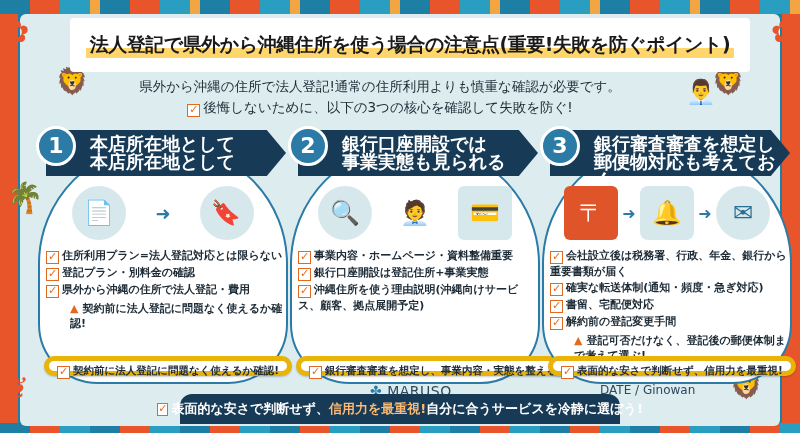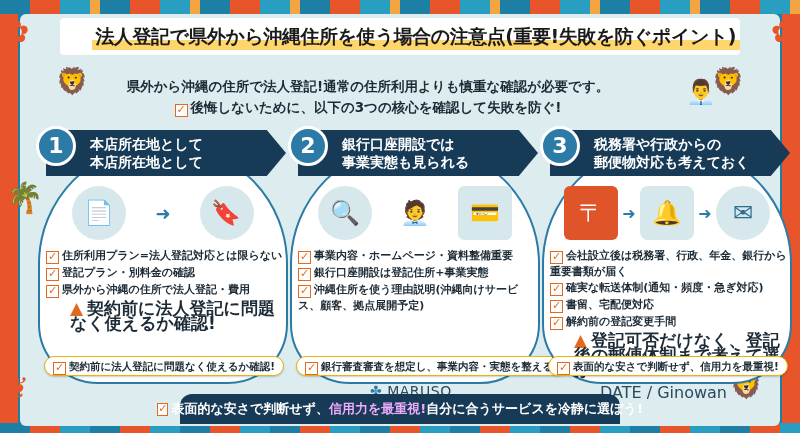--- a/index.html
+++ b/index.html
@@ -1,39 +1,39 @@
 <!DOCTYPE html>
 <html><head>
 <meta charset="utf-8">
 <style>
 *{box-sizing:border-box;margin:0;padding:0}
 body{width:800px;height:433px;overflow:hidden;font-family:"DejaVu Sans","Liberation Sans",sans-serif;background:#1c6f8f;position:relative}
 .frame{position:absolute;inset:0;background:linear-gradient(90deg,#e8552b 0 18px,#1c7fa3 18px 40px,#2aa2c6 40px 760px,#1c7fa3 760px 782px,#e8552b 782px)}
 .topband{position:absolute;left:0;right:0;top:0;height:14px;background:repeating-linear-gradient(90deg,#1c7fa3 0 30px,#e8552b 30px 60px,#2a9ec0 60px 90px,#f2a541 90px 100px)}
 .botband{position:absolute;left:0;right:0;bottom:0;height:10px;background:repeating-linear-gradient(90deg,#1c7fa3 0 30px,#e8552b 30px 60px,#2a9ec0 60px 90px)}
 .panel{position:absolute;left:20px;top:14px;width:760px;height:412px;background:#dcecef;border-radius:6px}
-.titlebar{position:absolute;left:60px;top:18px;width:680px;height:37px;background:#fff;display:flex;align-items:center;justify-content:flex-end;border-radius:4px}
+.titlebar{position:absolute;left:70px;top:18px;width:680px;height:54px;background:#fff;display:flex;align-items:center;justify-content:center;border-radius:4px}
 .titlebar h1{font-size:19px;font-weight:bold;color:#1a1a1a;background:linear-gradient(transparent 60%,#ffd66b 60%);padding:0 4px;letter-spacing:-0.5px}
-.lead{position:absolute;left:48px;top:76px;width:640px;text-align:center;font-weight:bold;color:#1d2b36;font-size:13.5px;line-height:21px}
+.lead{position:absolute;left:60px;top:76px;width:640px;text-align:center;font-weight:normal;color:#1d2b36;font-size:13.5px;line-height:21px}
 .chk{display:inline-block;width:13px;height:13px;border:1.5px solid #e26a1e;background:#fff;color:#e26a1e;font-size:11px;line-height:10px;text-align:center;margin-right:3px;vertical-align:-1px}
 .col{position:absolute;top:124px;width:250px;height:262px}
 .col .oval{position:absolute;left:0;top:20px;width:250px;height:240px;background:#fff;border-radius:120px 120px 60px 60px;border:2px solid #2c7ba6}
-.hdr{position:absolute;left:8px;top:6px;width:240px;height:46px;background:#173b57;clip-path:polygon(0 0,92% 0,100% 50%,92% 100%,0 100%);color:#fff;font-weight:bold;font-size:14px;line-height:18px;padding:5px 0 0 44px}
+.hdr{position:absolute;left:8px;top:6px;width:240px;height:46px;background:#173b57;clip-path:polygon(0 0,92% 0,100% 50%,92% 100%,0 100%);color:#fff;font-weight:bold;font-size:18px;line-height:18px;padding:5px 0 0 44px}
 .num{position:absolute;left:-2px;top:2px;width:40px;height:40px;border-radius:50%;background:#2c7ba6;border:3px solid #fff;color:#fff;font-size:22px;font-weight:bold;text-align:center;line-height:34px;z-index:2}
 .illus{position:absolute;left:20px;top:58px;width:210px;height:62px;display:flex;align-items:center;justify-content:space-around}
 .ic{width:54px;height:54px;border-radius:50%;background:#d7e8ec;display:flex;align-items:center;justify-content:center;font-size:24px;color:#2c6d92}
 .list{position:absolute;left:8px;top:124px;width:240px;font-size:11px;font-weight:bold;color:#1d2b36;line-height:15px}
 .list li{list-style:none;margin-bottom:1px}
-.warn{margin:3px 0 0 24px;font-size:17px;font-weight:bold;color:#1d2b36;line-height:15px}
+.warn{margin:3px 0 0 24px;font-size:11px;font-weight:bold;color:#1d2b36;line-height:15px}
 .warn .tri{color:#e26a1e;margin-right:4px}
-.pill{position:absolute;left:6px;top:232px;height:20px;background:#fff;border-radius:10px;border:1px solid #eab308;padding:0 8px;font-size:10.5px;font-weight:bold;color:#1d2b36;line-height:18px;white-space:nowrap;box-shadow:0 1px 2px rgba(0,0,0,.2)}
+.pill{position:absolute;left:6px;top:232px;height:20px;background:#fff;border-radius:10px;border:5px solid #eab308;padding:0 8px;font-size:10.5px;font-weight:bold;color:#1d2b36;line-height:18px;white-space:nowrap;box-shadow:0 1px 2px rgba(0,0,0,.2)}
 .footer{position:absolute;left:180px;top:394px;width:440px;height:30px;background:#173b57;border-radius:12px 12px 0 0;color:#fff;font-weight:bold;font-size:13px;display:flex;align-items:center;justify-content:center;white-space:nowrap}
-.footer .hl{color:#f0abfc}
+.footer .hl{color:#fdba74}
 .brand{position:absolute;left:370px;top:383px;font-size:14px;color:#2c4a5e;letter-spacing:.5px}
-.date{position:absolute;left:600px;top:383px;font-size:16px;color:#2c4a5e}
+.date{position:absolute;left:600px;top:383px;font-size:12px;color:#2c4a5e}
 .deco{position:absolute;font-size:30px}
 </style>
 </head>
 <body>
 
 <div class="frame"></div>
 <div class="topband"></div>
 <div class="botband"></div>
 <div class="panel"></div>
 
@@ -94,21 +94,21 @@
     <li><span class="chk">✓</span><span>銀行口座開設は登記住所+事業実態</span></li>
     <li><span class="chk">✓</span><span>沖縄住所を使う理由説明(沖縄向けサービス、顧客、拠点展開予定)</span></li>
   </ul>
   <div class="pill"><span class="chk">✓</span><span>銀行審査審査を想定し、事業内容・実態を整える!</span></div>
 </div>
 
 <div class="col" style="left:542px">
   <div class="oval"></div>
   <div class="num">3</div>
   <div class="hdr">
-    <div>税務署や行政からの</div>
+    <div>銀行審査審査を想定し</div>
     <div>郵便物対応も考えておく</div>
   </div>
   <div class="illus">
     <div class="ic" style="border-radius:6px;background:#e0542a;color:#fff">〒</div>
     <span style="color:#2c7ba6;font-size:16px">➜</span>
     <div class="ic" style="border-radius:8px">🔔</div>
     <span style="color:#2c7ba6;font-size:16px">➜</span>
     <div class="ic">✉</div>
   </div>
   <ul class="list">

